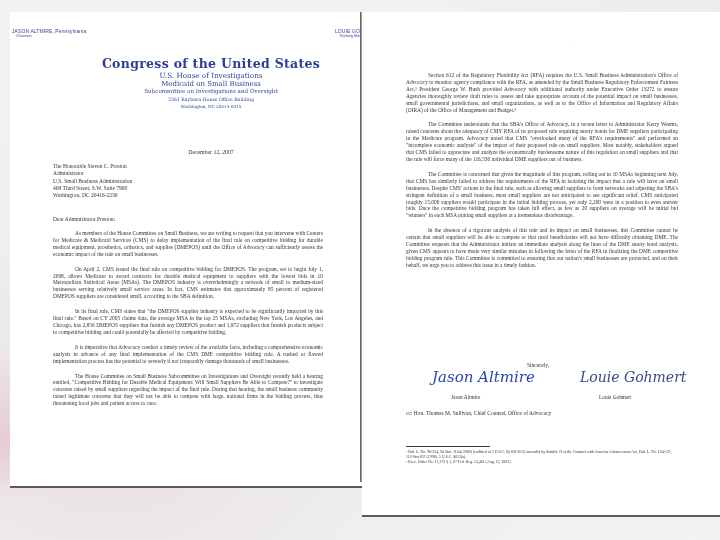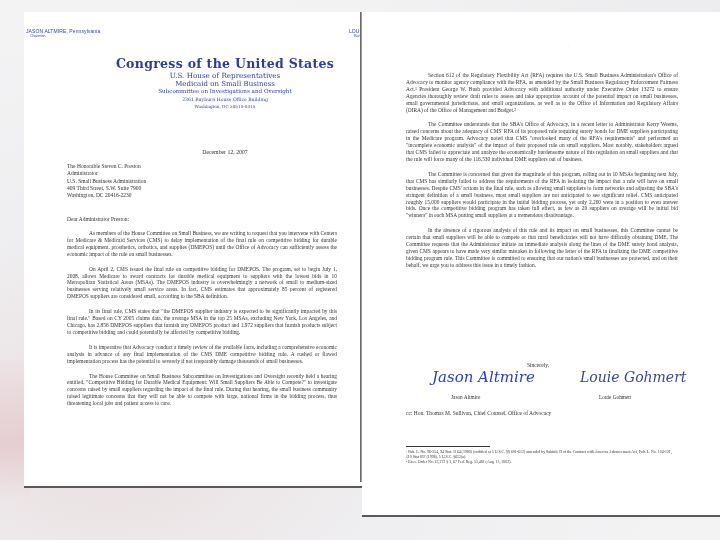--- a/index.html
+++ b/index.html
@@ -14,21 +14,21 @@
     background: linear-gradient(180deg, rgba(245,240,242,0) 0%, rgba(230,200,205,0.55) 40%, rgba(240,225,228,0.4) 100%);
   }
   .bg-swoosh-left {
     position:absolute; left:0; top:360px; width:30px; height:140px;
     background: linear-gradient(180deg, rgba(235,215,218,0.2) 0%, rgba(225,190,196,0.6) 60%, rgba(240,230,232,0.2) 100%);
   }
   .page {
     position:absolute; background:#fff;
     font-size:5.3px; line-height:6.9px; color:#333;
   }
-  #page-left { left:24px; top:12px; width:402px; height:474px; border-bottom:2px solid #5a5a5a; }
+  #page-left { left:10px; top:12px; width:402px; height:474px; border-bottom:2px solid #5a5a5a; }
   #page-right { left:362px; top:12px; width:340px; height:503px; border-bottom:2px solid #5a5a5a;padding-left:32px; }
   .gutter {
     position:absolute; left:360px; top:12px; width:4px; height:470px;
     background:#9a9a9a; border-left:1px solid #6a6a6a; border-right:1px solid #bcbcbc;
   }
   .hdr-left { position:absolute; left:2px; top:16px; color:#31449a; font-family:"Liberation Sans", sans-serif; }
   .hdr-right { position:absolute; right:18px; top:16px; color:#31449a; font-family:"Liberation Sans", sans-serif; text-align:left; }
   .hdr-name { font-size:5px; line-height:6px; letter-spacing:0.1px; }
   .hdr-sub { font-size:3.6px; line-height:4.4px; padding-left:4px; }
   .hdr-right .hdr-sub { padding-left:5px; }
@@ -67,21 +67,21 @@
     <div class="hdr-name">JASON ALTMIRE, Pennsylvania</div>
     <div class="hdr-sub">Chairman</div>
   </div>
   <div class="hdr-right">
     <div class="hdr-name">LOUIE GOHMERT, Texas</div>
     <div class="hdr-sub">Ranking Minority Member</div>
   </div>
 
   <div class="letterhead">
     <div class="lh1">Congress of the United States</div>
-    <div class="lh2">U.S. House of Representatives</div>
+    <div class="lh2">U.S. House of Investigations</div>
     <div class="lh3">Medicaid on Small Business</div>
     <div class="lh4">Subcommittee on Investigations and Oversight</div>
     <div class="lh5">2361 Rayburn House Office Building</div>
     <div class="lh6">Washington, DC 20515-0315</div>
   </div>
 
   <div class="date">December 12, 2007</div>
 
   <div class="addr">
     <div>The Honorable Steven C. Preston</div>

